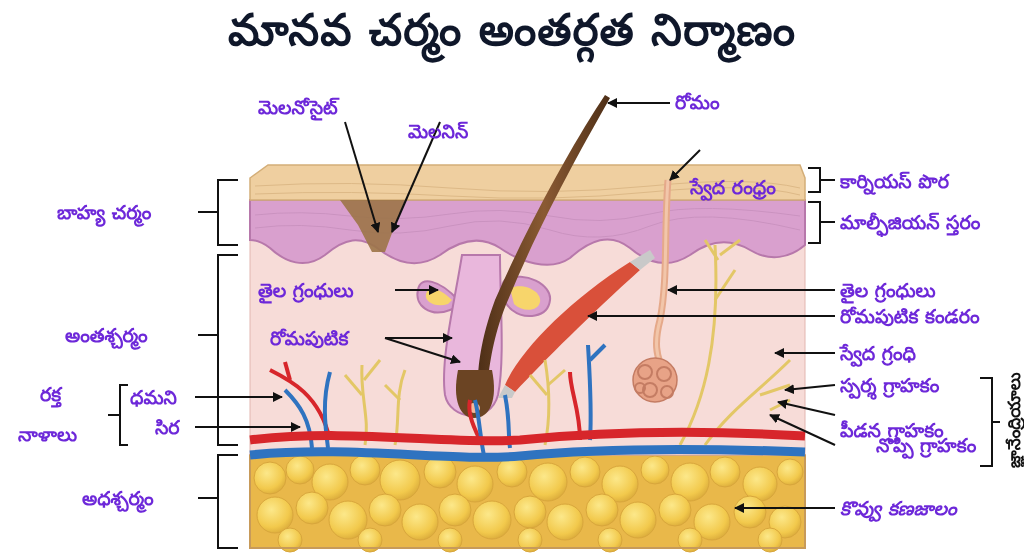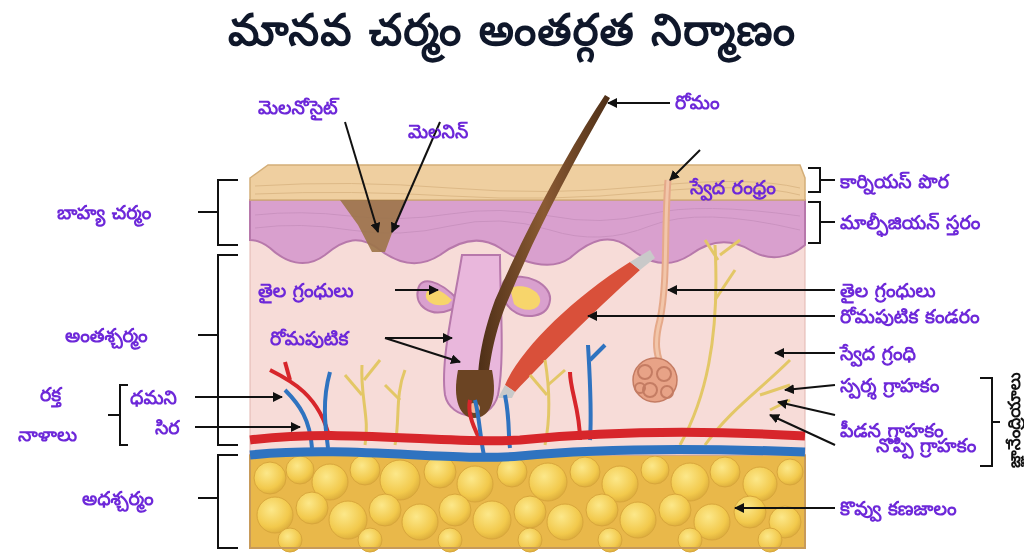--- a/index.html
+++ b/index.html
@@ -221,13 +221,13 @@
 
 <div class="lbl" style="left:840px;top:170px;text-align:center;">కార్నియస్ పొర</div>
 <div class="lbl" style="left:840px;top:211px;">మాల్ఫీజియన్ స్తరం</div>
 <div class="lbl" style="left:840px;top:279px;">తైల గ్రంధులు</div>
 <div class="lbl" style="left:840px;top:305px;">రోమపుటిక కండరం</div>
 <div class="lbl" style="left:840px;top:342px;">స్వేద గ్రంధి</div>
 <div class="lbl" style="left:840px;top:374px;">స్పర్శ గ్రాహకం</div>
 <div class="lbl" style="left:840px;top:419px;">పీడన గ్రాహకం</div>
 <div class="lbl" style="left:876px;top:434px;">నొప్పి గ్రాహకం</div>
 <div class="vert" style="left:1002px;top:372px;height:96px;">జ్ఞానేంద్రియాలు</div>
-<div class="lbl" style="left:840px;top:497px;">కొవ్వు కణజాలం</div>
+<div class="lbl" style="left:840px;top:497px;font-style:italic;">కొవ్వు కణజాలం</div>
 
 </body></html>

